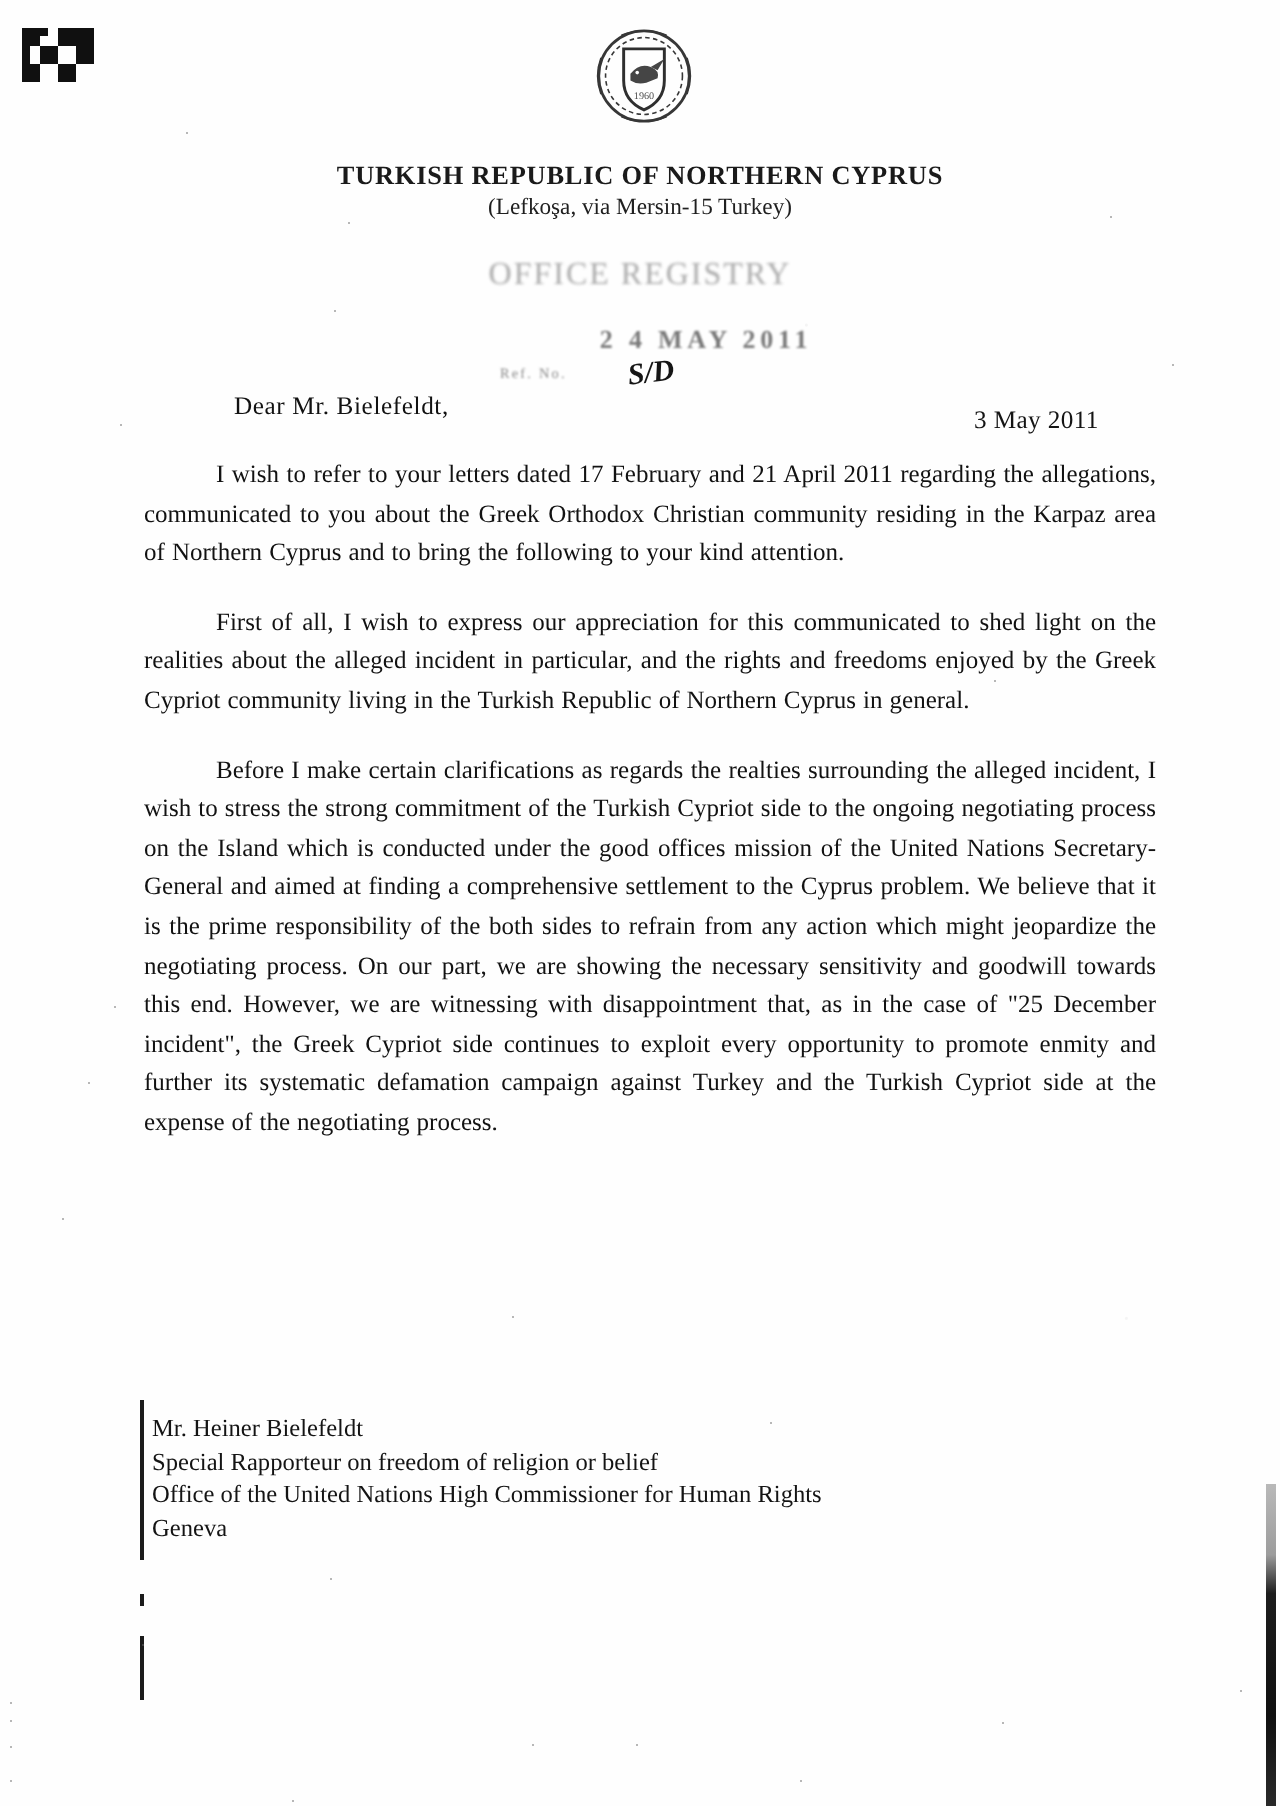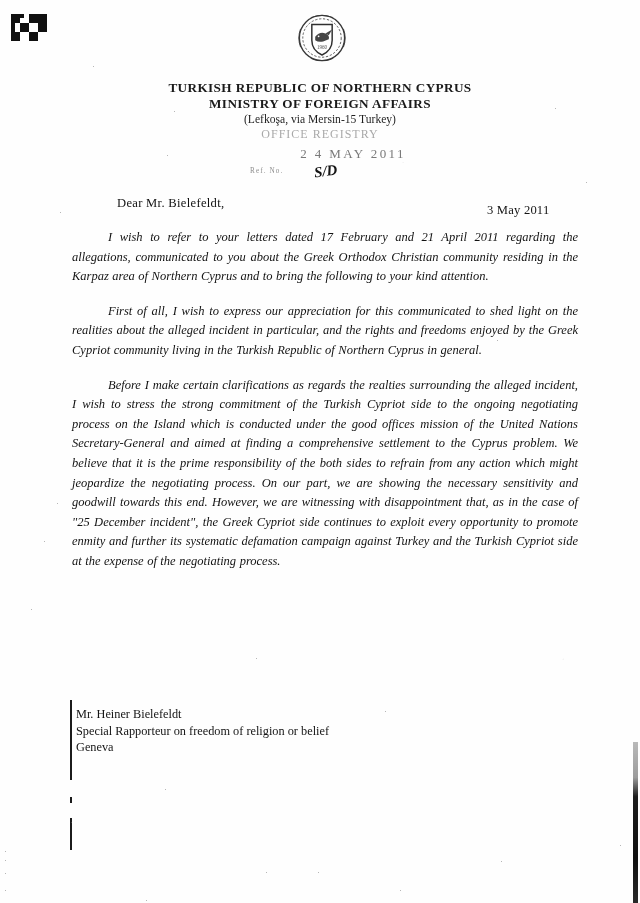--- a/index.html
+++ b/index.html
@@ -63,43 +63,44 @@
     filter: blur(0.22px);
     color: #1a1a1a;
   }
   .lh-line3 {
     font-size: 11.6px;
     margin-top: 1px;
     filter: blur(0.25px);
     color: #1f1f1f;
   }
   .lh-line4 {
-    font-size: 12px;
+    font-size: 16px;
     letter-spacing: 1px;
-    margin-top: 0;
+    margin-top: 17px;
     color: #9a9a9a;
     filter: blur(0.7px);
     opacity: 0.85;
   }
 
   
   .stamp {
     position: absolute;
     left: 248px;
     top: 146px;
     width: 210px;
   }
   .stamp-date {
     font-size: 13px;
-    font-weight: normal;
+    font-weight: bold;
     letter-spacing: 2.4px;
     color: #6e6e6e;
     filter: blur(0.55px);
     text-align: center;
     opacity: 0.92;
+    margin-top: 16px;
   }
   .stamp-rows {
     margin-top: 5px;
     position: relative;
     height: 36px;
   }
   .stamp-row {
     position: absolute;
     font-size: 7.2px;
     color: #8d8d8d;
@@ -141,21 +142,20 @@
     font-size: 12.6px;
     letter-spacing: 0.3px;
   }
 
   
   .body {
     position: absolute;
     left: 72px;
     top: 228px;
     width: 506px;
-    font-style: italic;
   }
   .para {
     text-align: justify;
     text-justify: inter-word;
     font-size: 12.5px;
     line-height: 19.6px;
     text-indent: 36px;
     margin: 0 0 15px 0;
     color: #121212;
     filter: blur(0.16px);
@@ -238,21 +238,20 @@
       <path d="M32 22 L68 22 L68 50 Q68 68 50 76 Q32 68 32 50 Z" fill="#ffffff" stroke="#111111" stroke-width="2.6"></path>
       <path d="M38 44 Q46 34 56 38 Q64 41 62 48 L52 52 Q44 54 38 50 Z" fill="#2a2a2a"></path>
       <path d="M56 38 L68 31 L62 41 Z" fill="#2a2a2a"></path>
       <circle cx="44" cy="43" r="1.6" fill="#ffffff"></circle>
       <text x="50" y="66" font-size="9" text-anchor="middle" fill="#333333" font-family="Liberation Serif, serif">1960</text>
     </svg>
   </div>
 
   <div class="letterhead">
     <div class="lh-line1">TURKISH REPUBLIC OF NORTHERN CYPRUS</div>
-    <div class="lh-line2">MINISTRY OF FOREIGN AFFAIRS</div>
     <div class="lh-line3">(Lefkoşa, via Mersin-15 Turkey)</div>
     <div class="lh-line4">OFFICE REGISTRY</div>
   </div>
 
   <div class="stamp">
     <div class="stamp-date">2 4 MAY 2011</div>
     <div class="stamp-rows">
       <div class="stamp-row r1">Ref. No.</div>
       <div class="stamp-row r2"></div>
       <div class="stamp-row r3"></div>
@@ -269,20 +268,21 @@
     <p class="para p2">First of all, I wish to express our appreciation for this communicated to shed light on the realities about the alleged incident in particular, and the rights and freedoms enjoyed by the Greek Cypriot community living in the Turkish Republic of Northern Cyprus in general.</p>
     <p class="para p3">Before I make certain clarifications as regards the realties surrounding the alleged incident, I wish to stress the strong commitment of the Turkish Cypriot side to the ongoing negotiating process on the Island which is conducted under the good offices mission of the United Nations Secretary-General and aimed at finding a comprehensive settlement to the Cyprus problem. We believe that it is the prime responsibility of the both sides to refrain from any action which might jeopardize the negotiating process. On our part, we are showing the necessary sensitivity and goodwill towards this end. However, we are witnessing with disappointment that, as in the case of "25 December incident", the Greek Cypriot side continues to exploit every opportunity to promote enmity and further its systematic defamation campaign against Turkey and the Turkish Cypriot side at the expense of the negotiating process.</p>
   </div>
 
   <div class="vbar a"></div>
   <div class="vbar b"></div>
   <div class="vbar c"></div>
   <div class="addressee">
     <div>Mr. Heiner Bielefeldt</div>
     <div>Special Rapporteur on freedom of religion or belief</div>
+    <div>Office of the United Nations High Commissioner for Human Rights</div>
     <div>Geneva</div>
   </div>
 
   <div class="edge-artifact"></div>
 
   <div class="speck" style="left:44px;  top:541px;"></div>
   <div class="speck" style="left:31px;  top:609px;"></div>
   <div class="speck" style="left:57px;  top:503px;"></div>
   <div class="speck" style="left:5px;   top:851px;"></div>
   <div class="speck" style="left:5px;   top:860px;"></div>

